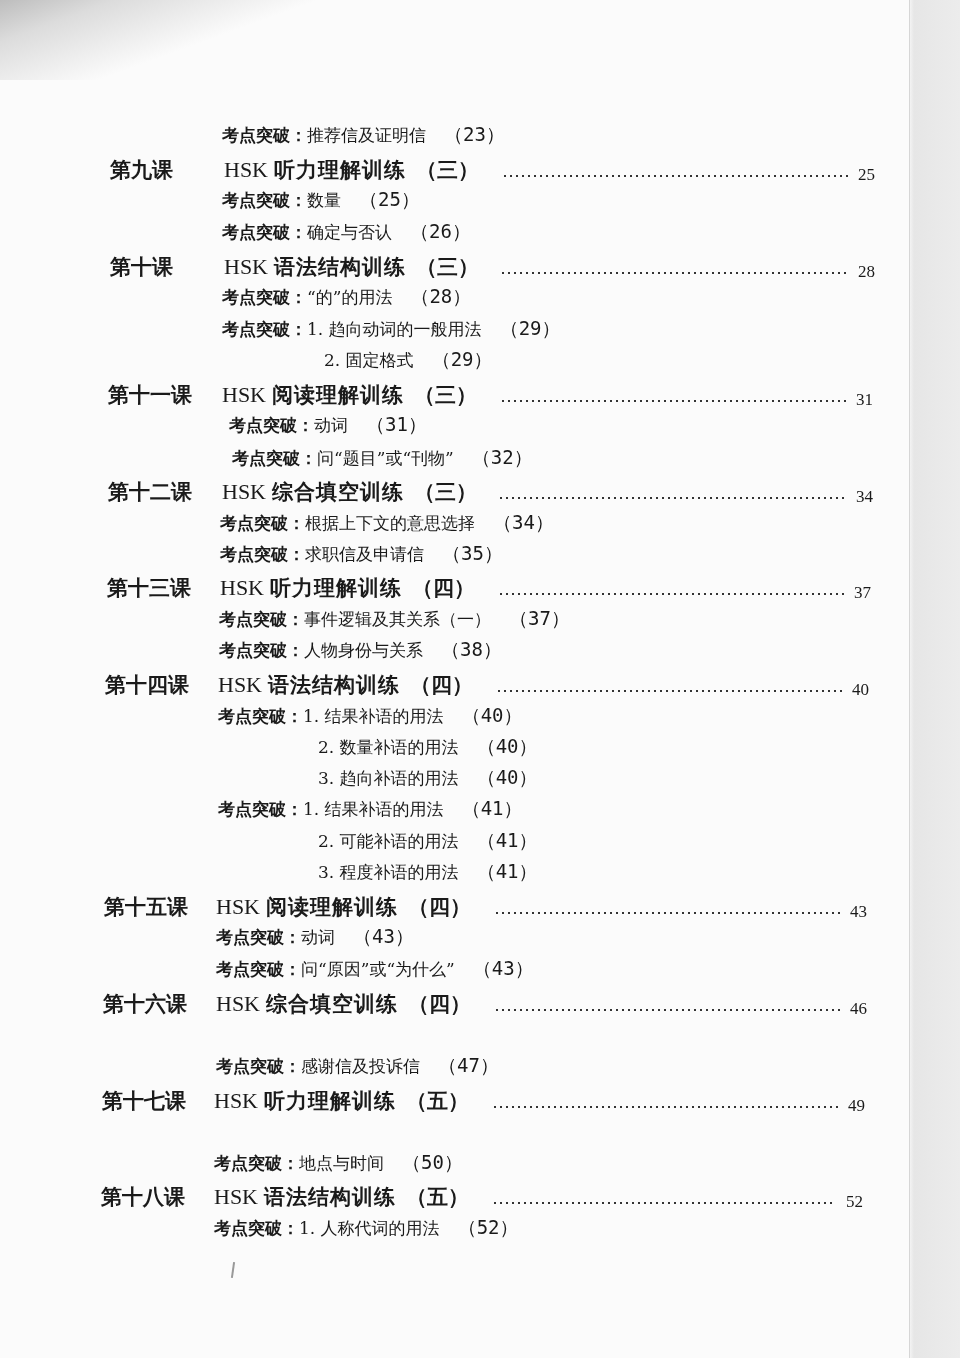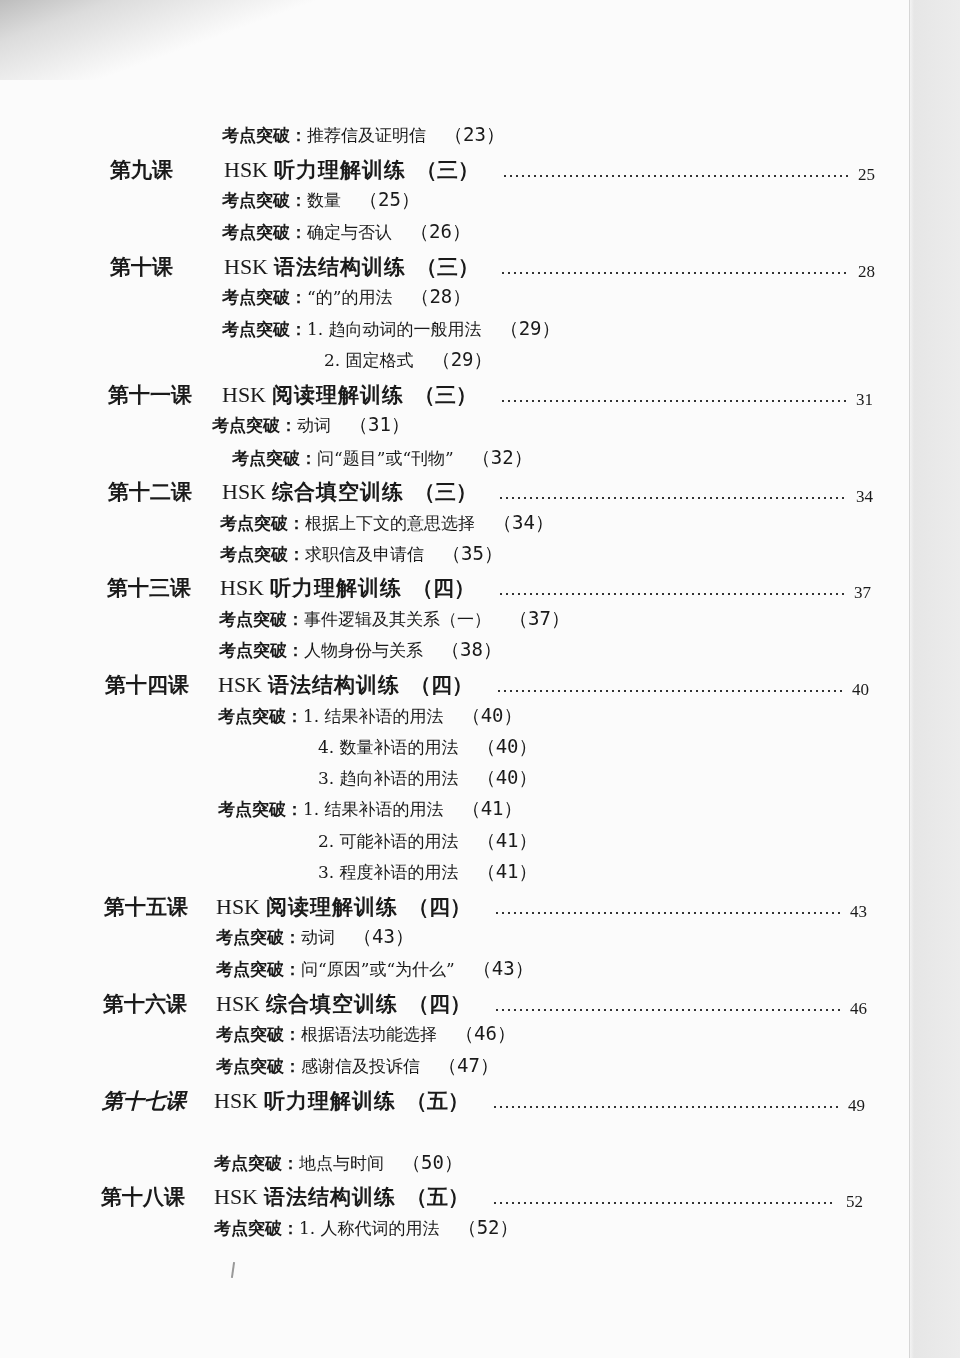--- a/index.html
+++ b/index.html
@@ -96,21 +96,21 @@
     <div class="row" style="top: 380px; left: 0px; width: 960px;">
     <span class="lesson-num" style="left: 108px;">第十一课</span>
     <span class="lesson-title" style="left: 222px;">
       <span class="hsk">HSK</span>
       <span class="cn">阅读理解训练</span>
       <span class="paren">（三）</span>
     </span>
     <span class="leader" style="left: 500px; width: 346px; top: 20px;"></span>
     <span class="pg" style="left: 856px; top: 10px;">31</span>
   </div>
-    <div class="sub" style="top: 412px; left: 212px;">
+    <div class="sub" style="top: 412px; left: 229px;">
     <span class="label">考点突破：</span><span class="text">动词</span><span class="ref">（31）</span>
   </div>
     <div class="sub" style="top: 445px; left: 232px;">
     <span class="label">考点突破：</span><span class="text">问“题目”或“刊物”</span><span class="ref">（32）</span>
   </div>
     <div class="row" style="top: 477px; left: 0px; width: 960px;">
     <span class="lesson-num" style="left: 108px;">第十二课</span>
     <span class="lesson-title" style="left: 222px;">
       <span class="hsk">HSK</span>
       <span class="cn">综合填空训练</span>
@@ -148,21 +148,21 @@
       <span class="cn">语法结构训练</span>
       <span class="paren">（四）</span>
     </span>
     <span class="leader" style="left: 496px; width: 346px; top: 20px;"></span>
     <span class="pg" style="left: 852px; top: 10px;">40</span>
   </div>
     <div class="sub" style="top: 703px; left: 218px;">
     <span class="label">考点突破：</span><span class="text">1. 结果补语的用法</span><span class="ref">（40）</span>
   </div>
     <div class="sub" style="top: 734px; left: 318px;">
-    <span class="label"></span><span class="text">4. 数量补语的用法</span><span class="ref">（40）</span>
+    <span class="label"></span><span class="text">2. 数量补语的用法</span><span class="ref">（40）</span>
   </div>
     <div class="sub" style="top: 765px; left: 318px;">
     <span class="label"></span><span class="text">3. 趋向补语的用法</span><span class="ref">（40）</span>
   </div>
     <div class="sub" style="top: 796px; left: 218px;">
     <span class="label">考点突破：</span><span class="text">1. 结果补语的用法</span><span class="ref">（41）</span>
   </div>
     <div class="sub" style="top: 828px; left: 318px;">
     <span class="label"></span><span class="text">2. 可能补语的用法</span><span class="ref">（41）</span>
   </div>
@@ -188,28 +188,25 @@
     <div class="row" style="top: 989px; left: 0px; width: 772px; padding-left: 40px;">
     <span class="lesson-num" style="left: 103px;">第十六课</span>
     <span class="lesson-title" style="left: 216px;">
       <span class="hsk">HSK</span>
       <span class="cn">综合填空训练</span>
       <span class="paren">（四）</span>
     </span>
     <span class="leader" style="left: 494px; width: 346px; top: 20px;"></span>
     <span class="pg" style="left: 850px; top: 10px;">46</span>
   </div>
-    <div class="sub" style="top: 1021px; left: 216px;">
-    <span class="label">考点突破：</span><span class="text">根据语法功能选择</span><span class="ref">（46）</span>
-  </div>
     <div class="sub" style="top: 1053px; left: 216px;">
     <span class="label">考点突破：</span><span class="text">感谢信及投诉信</span><span class="ref">（47）</span>
   </div>
     <div class="row" style="top: 1086px; left: 0px; width: 960px;">
-    <span class="lesson-num" style="left: 102px; font-style: italic;">第十七课</span>
+    <span class="lesson-num" style="left: 102px;">第十七课</span>
     <span class="lesson-title" style="left: 214px;">
       <span class="hsk">HSK</span>
       <span class="cn">听力理解训练</span>
       <span class="paren">（五）</span>
     </span>
     <span class="leader" style="left: 492px; width: 346px; top: 20px;"></span>
     <span class="pg" style="left: 848px; top: 10px;">49</span>
   </div>
     <div class="sub" style="top: 1150px; left: 214px;">
     <span class="label">考点突破：</span><span class="text">地点与时间</span><span class="ref">（50）</span>

